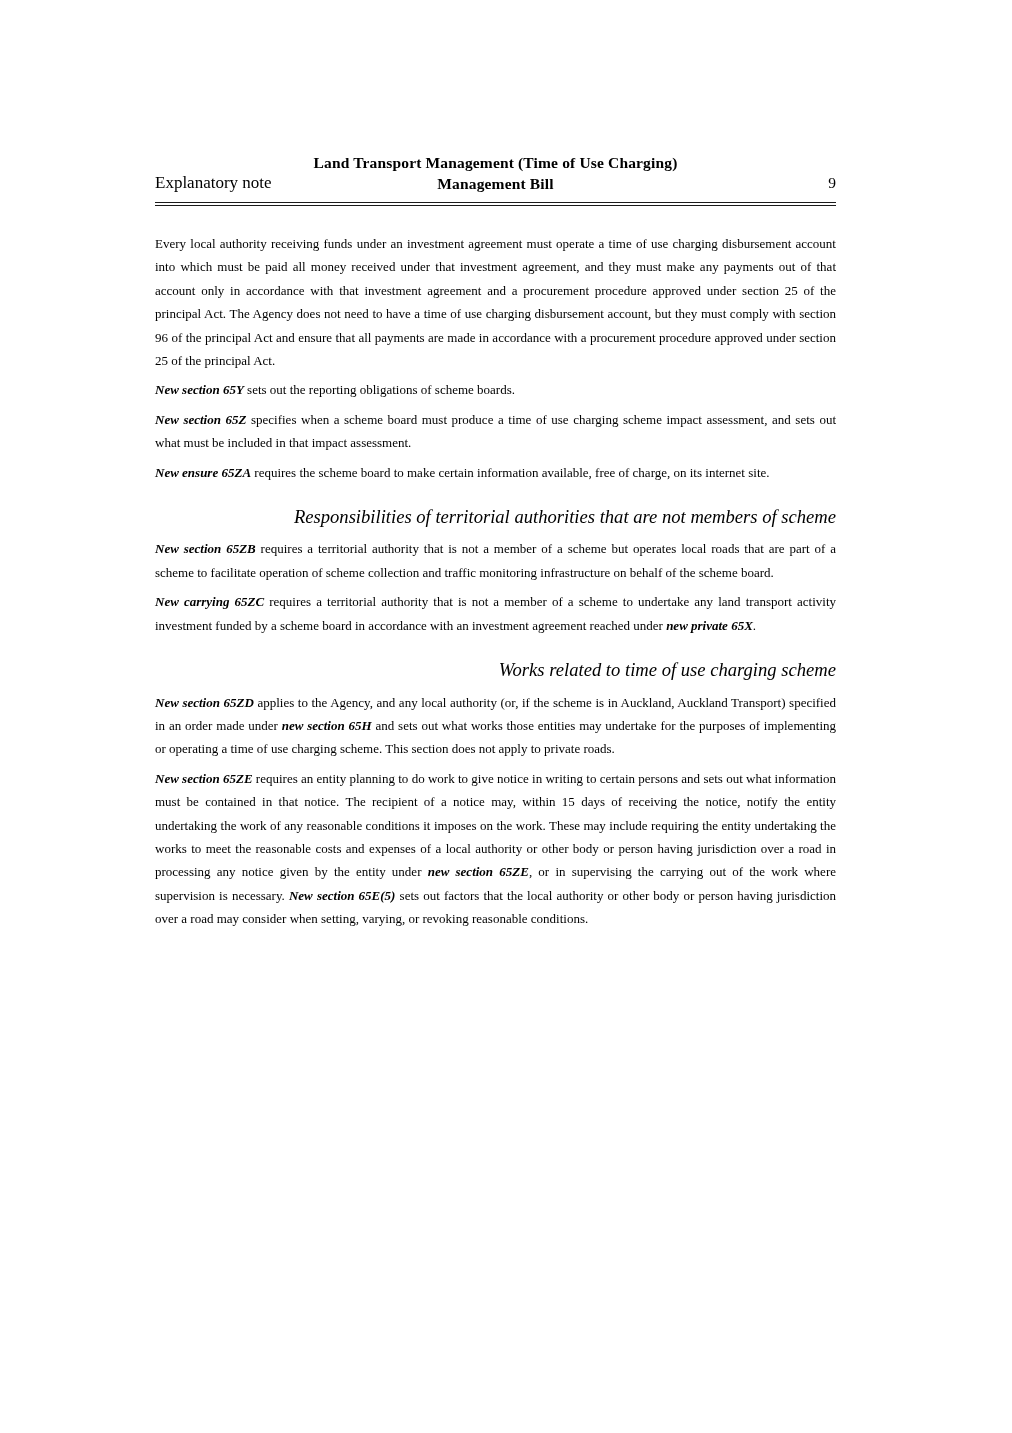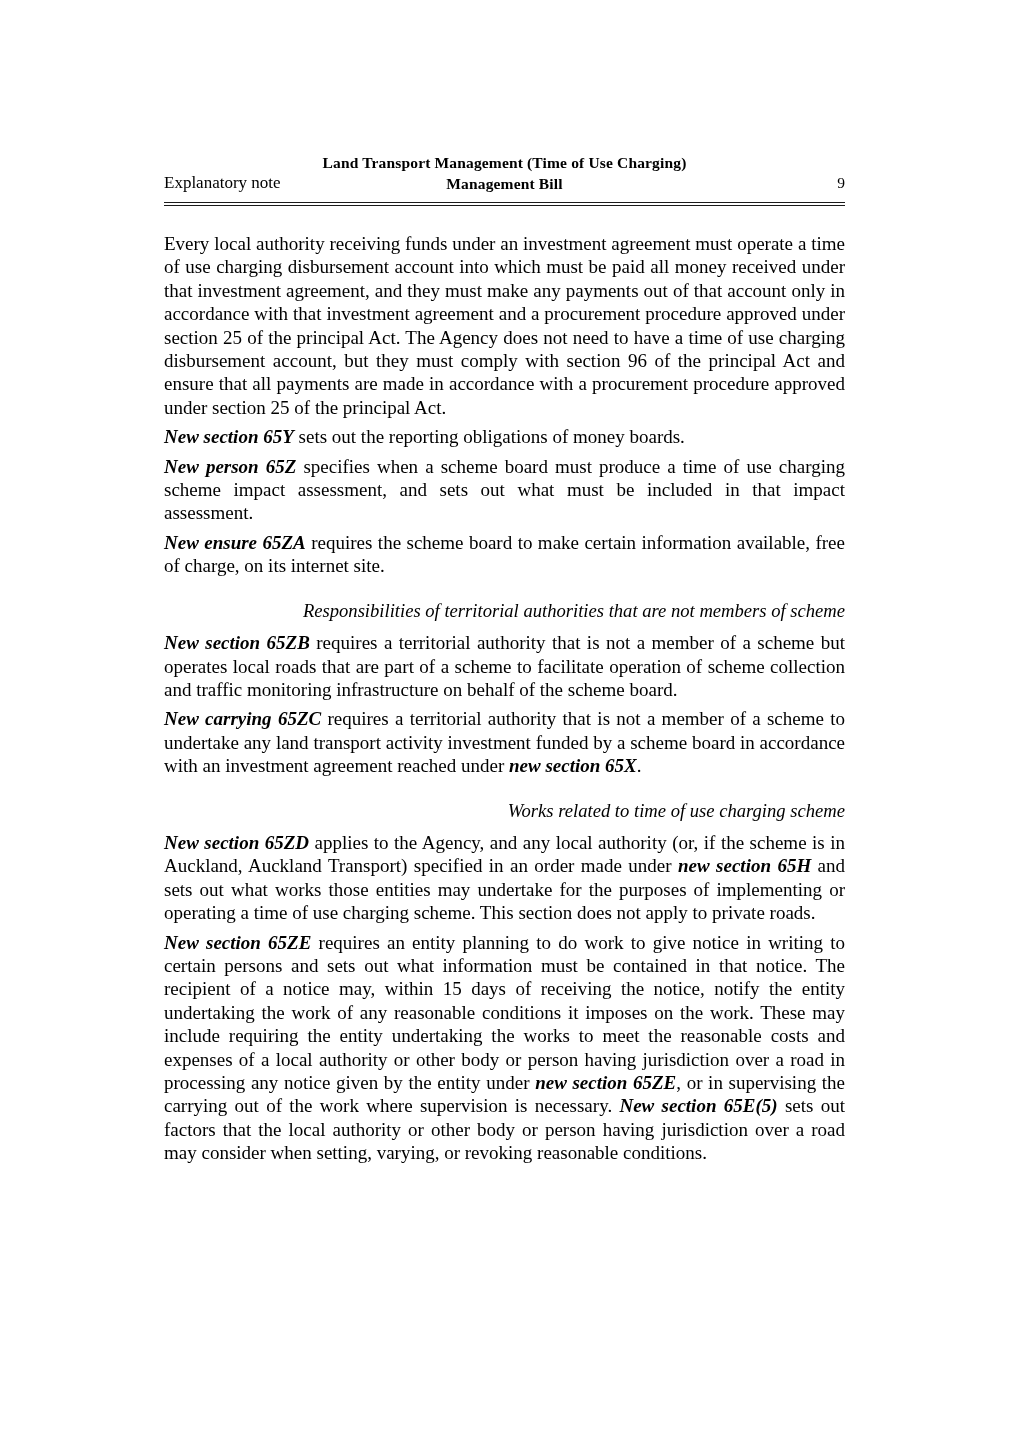--- a/index.html
+++ b/index.html
@@ -12,21 +12,21 @@
     width: 1012px;
     height: 1433px;
     background: #ffffff;
     margin: 0 auto;
     overflow: hidden;
     font-family: "Liberation Serif", "DejaVu Serif", serif;
     color: #000000;
   }
   .content {
     position: absolute;
-    left: 164px;
+    left: 155px;
     top: 152px;
     width: 681px;
   }
 
   
   .header {
     position: relative;
     height: 46px;
   }
   .header-titles {
@@ -59,21 +59,21 @@
     height: 2px;
     box-sizing: content-box;
   }
 
   
   .body {
     margin-top: 26px;
   }
   p.para {
     margin: 0 0 6px 0;
-    font-size: 19px;
+    font-size: 13px;
     line-height: 23.4px;
     text-align: justify;
     text-justify: inter-word;
     hyphens: manual;
     -webkit-hyphens: manual;
   }
   p.para:last-child {
     margin-bottom: 16px;
   }
   h2.section-heading {
@@ -102,31 +102,31 @@
       </div>
       <div class="header-left">Explanatory note</div>
       <div class="header-right">9</div>
     </div>
     <div class="rule"></div>
 
     <div class="body">
 
       <p class="para">Every local authority receiving funds under an investment agreement must operate a time of use charging disbursement account into which must be paid all money received under that investment agreement, and they must make any payments out of that account only in accordance with that investment agreement and a procurement procedure approved under section 25 of the principal Act. The Agency does not need to have a time of use charging disbursement account, but they must comply with section 96 of the principal Act and ensure that all payments are made in accordance with a procurement procedure approved under section 25 of the principal Act.</p>
 
-      <p class="para"><span class="it">New section 65Y</span><span> sets out the reporting obligations of money boards.</span></p>
+      <p class="para"><span class="it">New section 65Y</span><span> sets out the reporting obligations of scheme boards.</span></p>
 
-      <p class="para"><span class="it">New person 65Z</span><span> specifies when a scheme board must produce a time of use charging scheme impact assessment, and sets out what must be included in that impact assessment.</span></p>
+      <p class="para"><span class="it">New section 65Z</span><span> specifies when a scheme board must produce a time of use charging scheme impact assessment, and sets out what must be included in that impact assessment.</span></p>
 
       <p class="para"><span class="it">New ensure 65ZA</span><span> requires the scheme board to make certain information available, free of charge, on its internet site.</span></p>
 
       <h2 class="section-heading">Responsibilities of territorial authorities that are not members of scheme</h2>
 
       <p class="para"><span class="it">New section 65ZB</span><span> requires a territorial authority that is not a member of a scheme but operates local roads that are part of a scheme to facilitate operation of scheme collection and traffic monitoring infrastructure on behalf of the scheme board.</span></p>
 
-      <p class="para"><span class="it">New carrying 65ZC</span><span> requires a territorial authority that is not a member of a scheme to undertake any land transport activity investment funded by a scheme board in accordance with an investment agreement reached under </span><span class="it">new section 65X</span><span>.</span></p>
+      <p class="para"><span class="it">New carrying 65ZC</span><span> requires a territorial authority that is not a member of a scheme to undertake any land transport activity investment funded by a scheme board in accordance with an investment agreement reached under </span><span class="it">new private 65X</span><span>.</span></p>
 
       <h2 class="section-heading">Works related to time of use charging scheme</h2>
 
       <p class="para"><span class="it">New section 65ZD</span><span> applies to the Agency, and any local authority (or, if the scheme is in Auckland, Auckland Transport) specified in an order made under </span><span class="it">new section 65H</span><span> and sets out what works those entities may undertake for the purposes of implementing or operating a time of use charging scheme. This section does not apply to private roads.</span></p>
 
       <p class="para"><span class="it">New section 65ZE</span><span> requires an entity planning to do work to give notice in writing to certain persons and sets out what information must be contained in that notice. The recipient of a notice may, within 15 days of receiving the notice, notify the entity undertaking the work of any reasonable conditions it imposes on the work. These may include requiring the entity undertaking the works to meet the reasonable costs and expenses of a local authority or other body or person having jurisdiction over a road in processing any notice given by the entity under </span><span class="it">new section 65ZE</span><span>, or in supervising the carrying out of the work where supervision is necessary. </span><span class="it">New section 65E(5)</span><span> sets out factors that the local authority or other body or person having jurisdiction over a road may consider when setting, varying, or revoking reasonable conditions.</span></p>
 
     </div>
   </div>
 </div>

